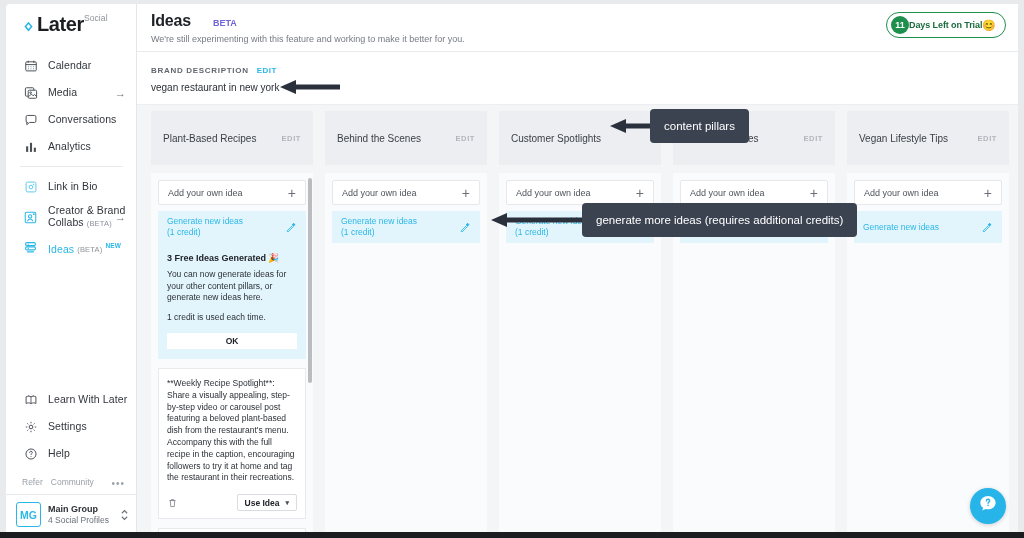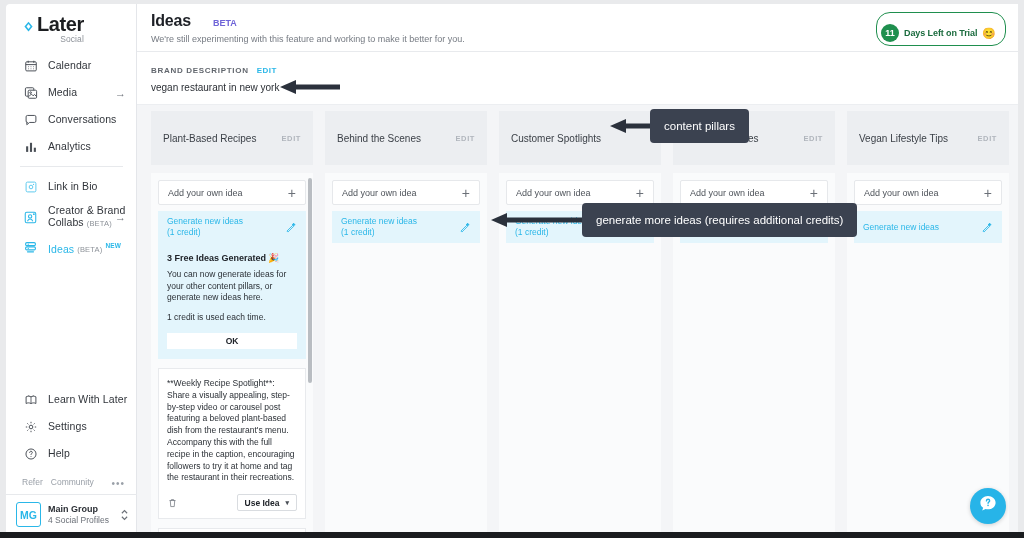--- a/index.html
+++ b/index.html
@@ -29,21 +29,21 @@
     position: absolute; left: 16px; top: 10px;
     display: flex; align-items: flex-start;
   }
   .brand-mark {
     width: 13px; height: 13px;
     margin-top: 6px; margin-right: 2px;
     color: #2ab7e8;
     font-size: 11px; line-height: 13px;
     font-weight: bold;
   }
-  .brand-text { display: flex; flex-direction: column; }
+  .brand-text { display: flex; }
   .brand-name {
     font-size: 20px; font-weight: bold; letter-spacing: -0.4px;
     color: #1c1e21; line-height: 21px;
   }
   .brand-sub {
     font-size: 8.5px; color: #8d9299; line-height: 10px;
     margin-top: -1px; letter-spacing: 0.1px; text-align: right;
   }
 
   .nav { position: absolute; left: 0; top: 48px; width: 131px; }
@@ -139,25 +139,25 @@
   }
   .page-beta {
     font-size: 9px; font-weight: bold;
     color: #6f64d8; margin-left: 22px;
   }
   .page-sub {
     font-size: 9px; color: #767b83; margin-top: 3px; line-height: 12px;
   }
   .trial-pill {
     position: absolute; right: 12px; top: 8px;
-    display: flex; align-items: center; gap: 5px;
+    display: flex; align-items: center; 
     background: #ffffff;
     border: 1.5px solid #1f8f4e;
     border-radius: 14px;
-    padding: 11px 9px 3px 4px;
+    padding: 3px 9px 3px 4px;
     cursor: pointer;
   }
   .trial-num {
     width: 18px; height: 18px; border-radius: 50%;
     background: #1f8f4e; color: #fff;
     font-size: 9px; font-weight: bold;
     display: flex; align-items: center; justify-content: center;
   }
   .trial-text {
     font-size: 9px; font-weight: bold; color: #1b6b3e;

